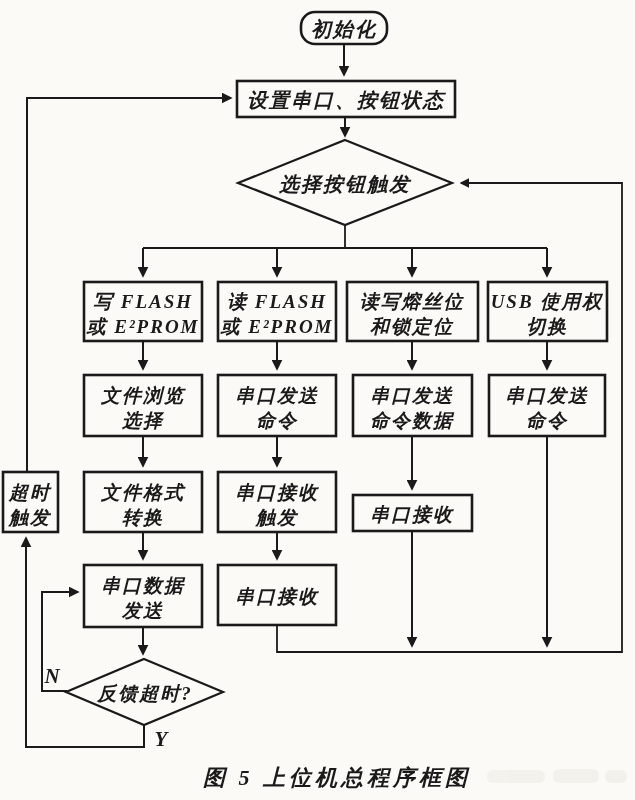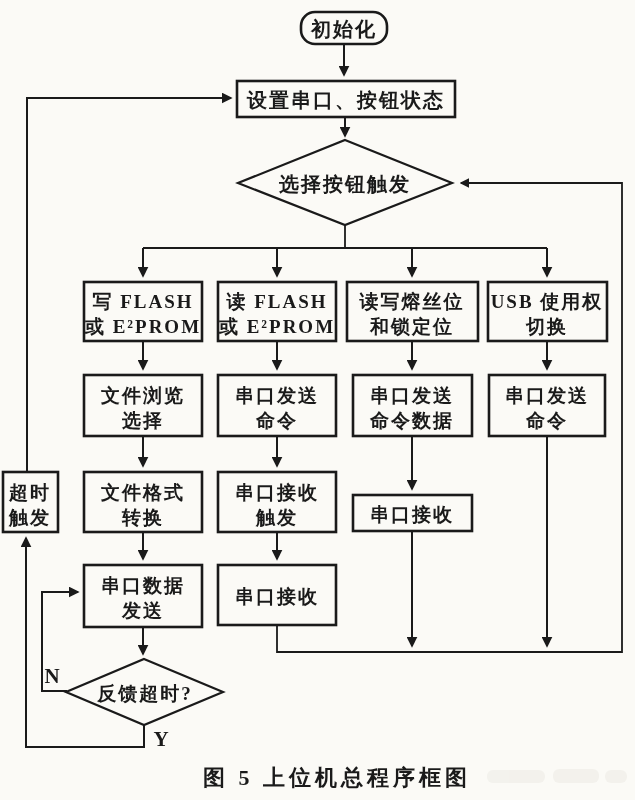--- a/index.html
+++ b/index.html
@@ -7,20 +7,21 @@
     --ink:#1a1a1a;
   }
   html,body{margin:0;padding:0;background:#e9e7e1;}
   .page{
     position:relative;
     width:635px;height:800px;
     margin:0 auto;
     background:var(--paper);
     font-family:"Liberation Serif","DejaVu Serif",serif;
     overflow:hidden;
+    font-style:italic;
   }
   svg{display:block;}
   .edge{stroke:var(--ink);stroke-width:2;fill:none;}
   .edge.thin{stroke-width:1.8;}
   .node-shape{fill:var(--paper);stroke:var(--ink);stroke-width:2.6;}
   .diamond{fill:var(--paper);stroke:var(--ink);stroke-width:2.2;}
   text{
     fill:var(--ink);
     font-family:"Liberation Serif","DejaVu Serif",serif;
     font-weight:bold;

